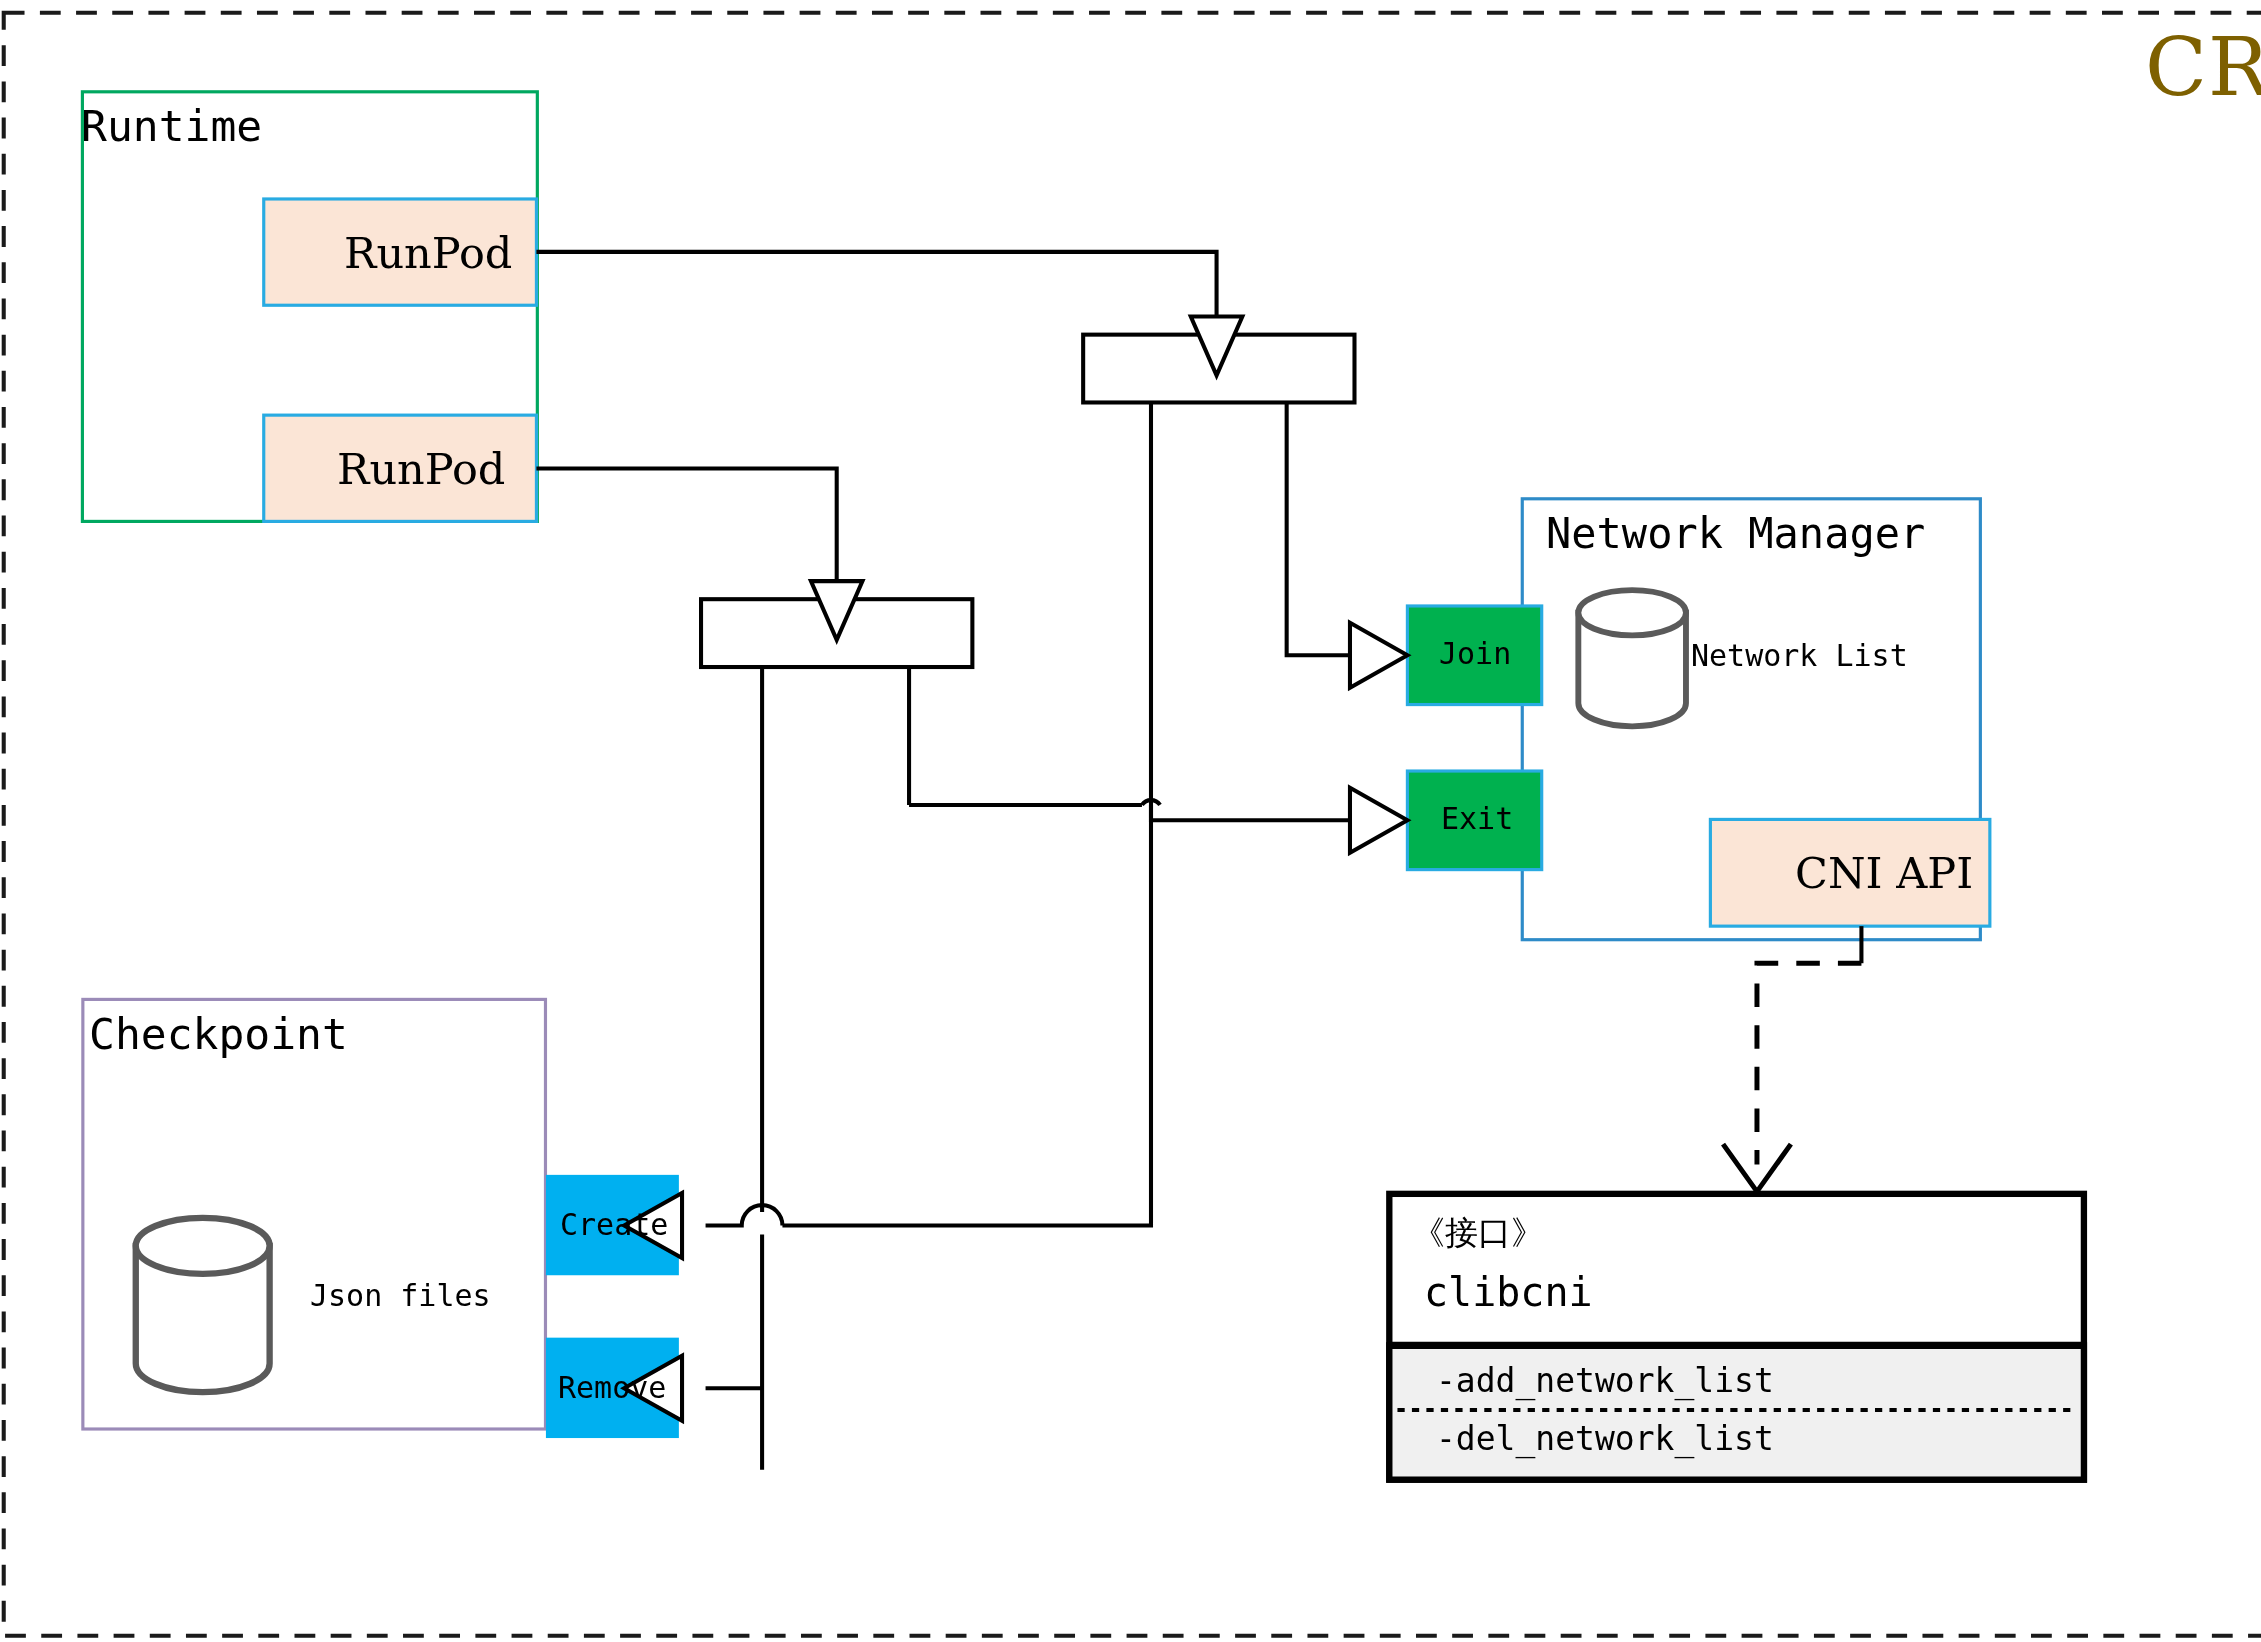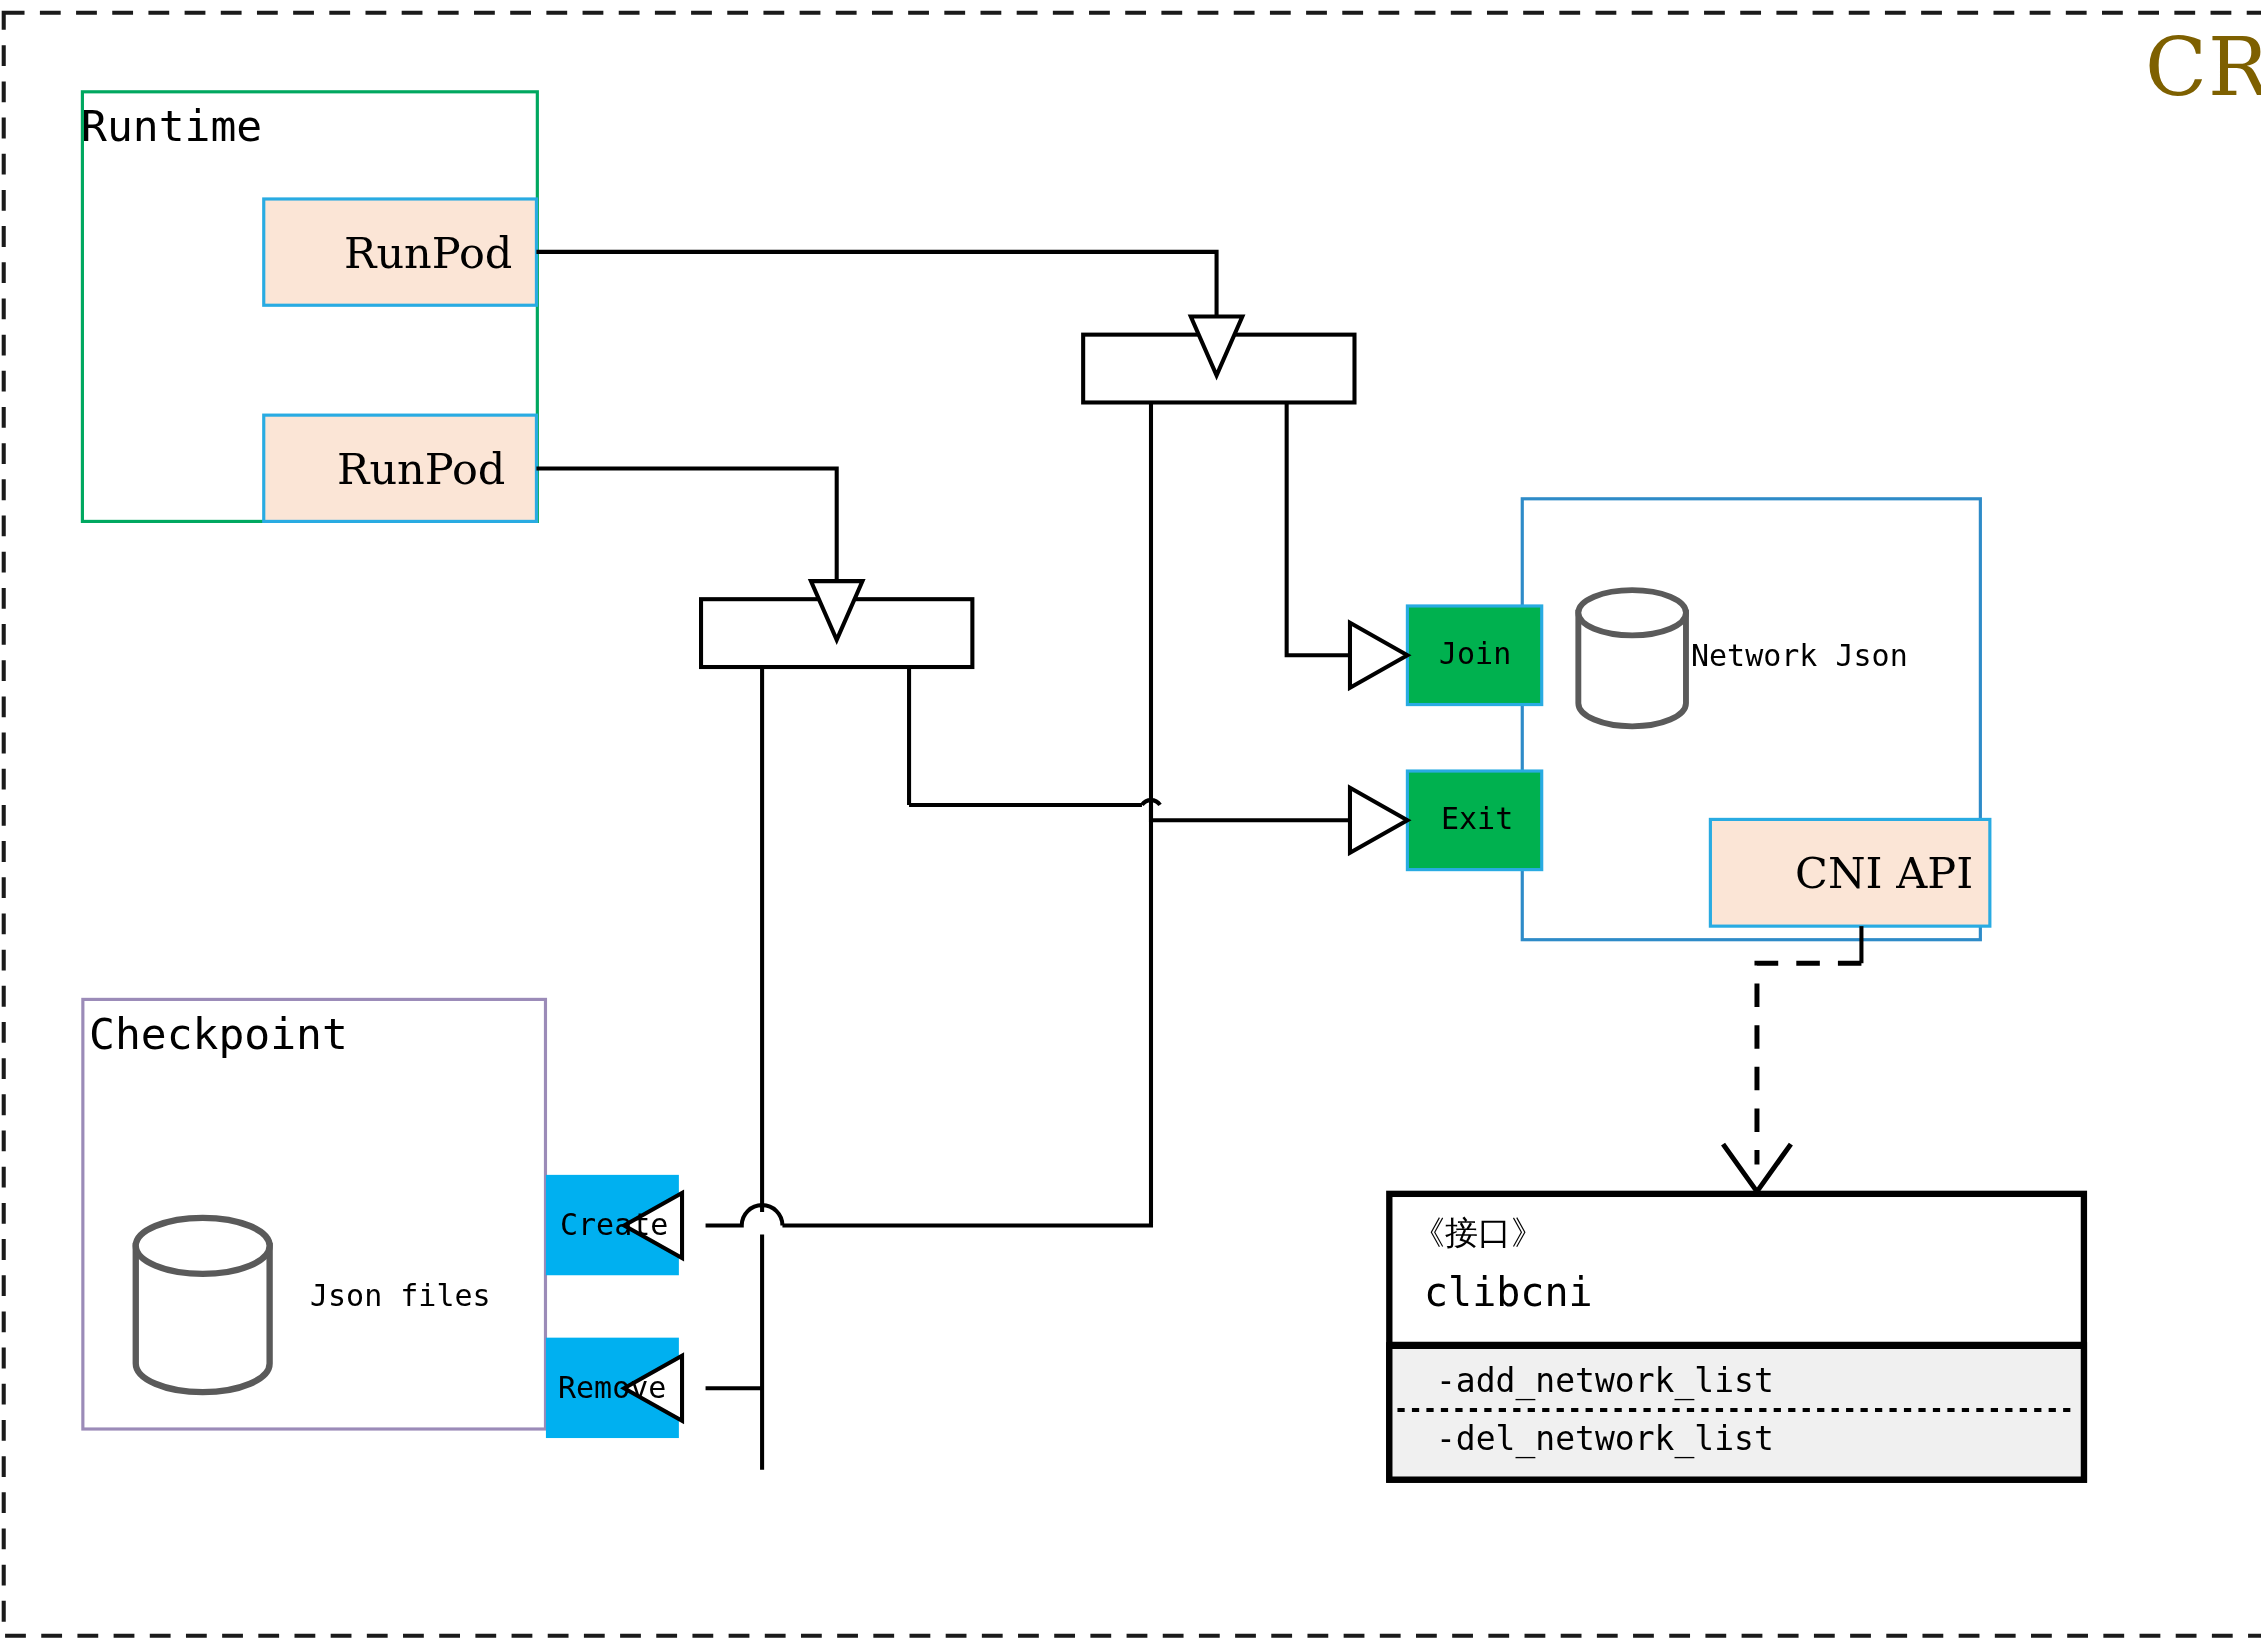--- a/index.html
+++ b/index.html
@@ -115,22 +115,23 @@
     <line x1="3090" y1="3118" x2="4592" y2="3118" stroke="#000000" stroke-width="9" stroke-dasharray="16 16"></line>
 
   </svg>
 
   <div class="lbl title-cri" style="left:2145px;top:27px;">CRI</div>
 
   <div class="lbl grp-title" style="left:81px;top:105px;">Runtime</div>
 
   <div class="lbl grp-title" style="left:89px;top:1013px;">Checkpoint</div>
 
+  <div class="lbl nm-title" style="left:1546px;top:513px;">Network Manager</div>
 
-  <div class="lbl small-label" style="left:1691px;top:641px;">Network Json</div>
+  <div class="lbl small-label" style="left:1691px;top:641px;">Network List</div>
 
   <div class="lbl small-label" style="left:278px;top:1281px;margin-left:32px;">Json files</div>
 
   <div class="lbl box-label" style="left:332px;top:232px;">RunPod</div>
 
   <div class="lbl box-label" style="left:325px;top:448px;">RunPod</div>
 
   <div class="lbl mono-label" style="left:1439px;top:639px;">Join</div>
 
   <div class="lbl mono-label" style="left:1441px;top:804px;">Exit</div>

